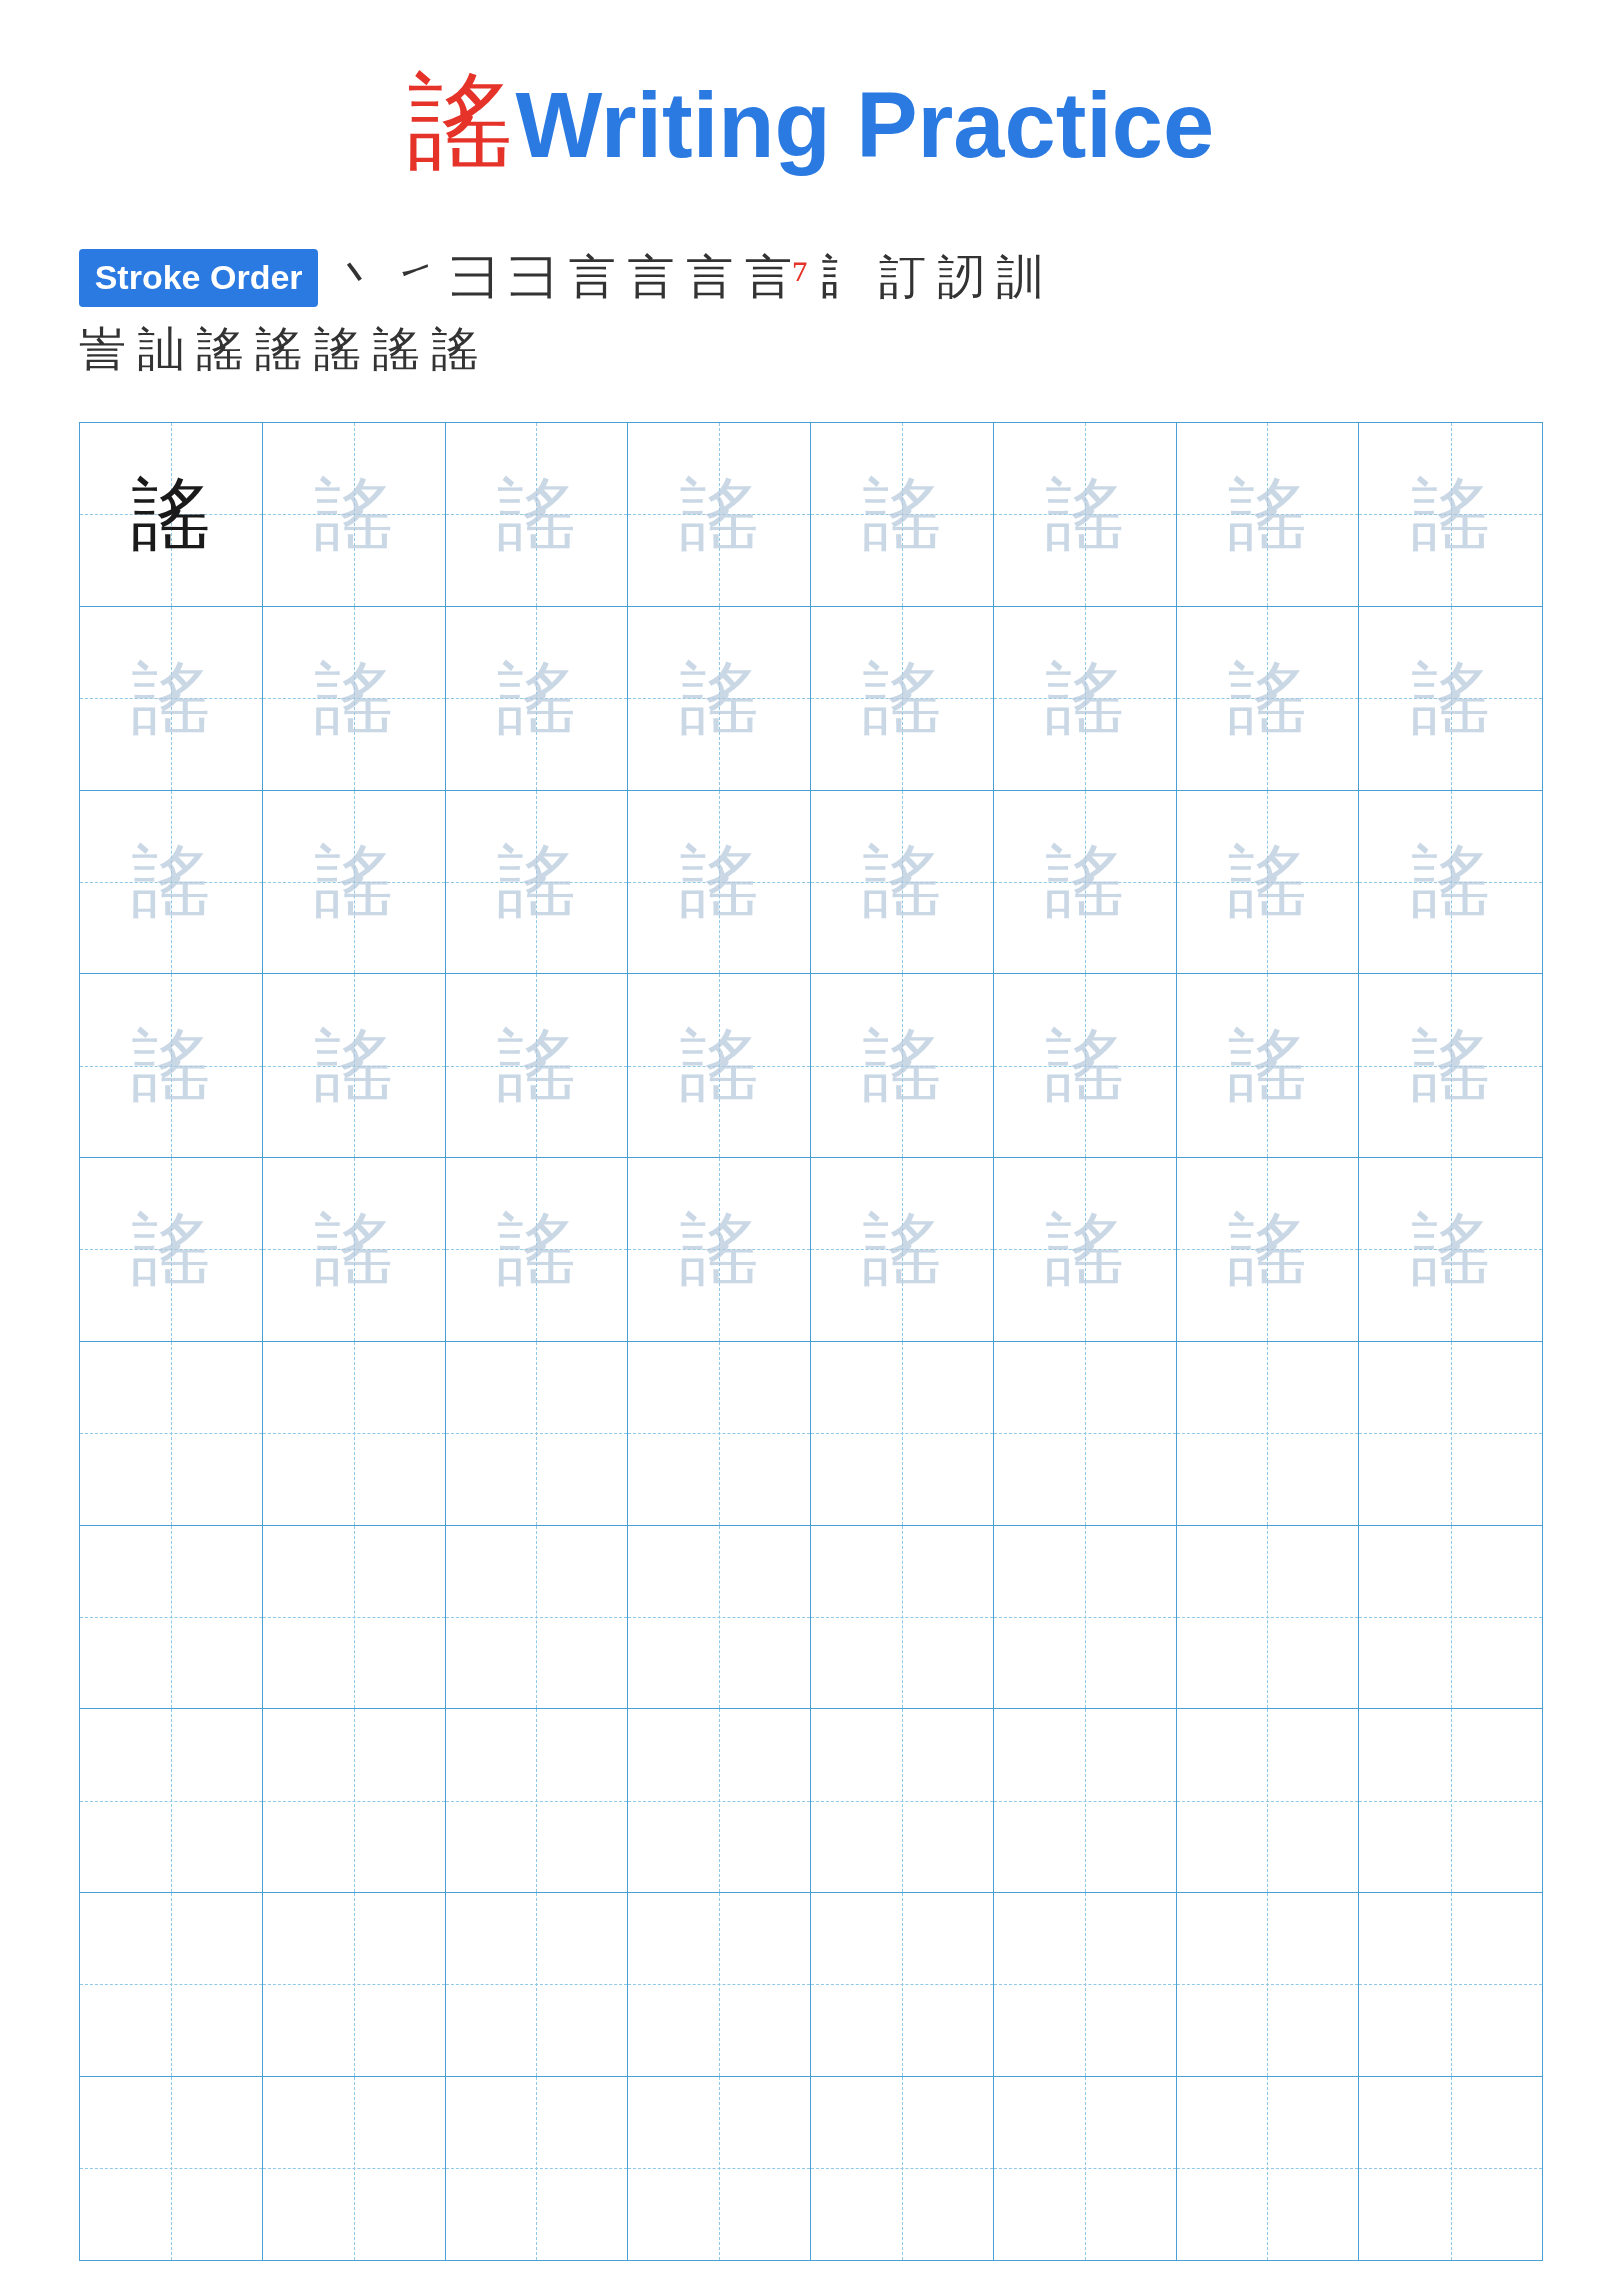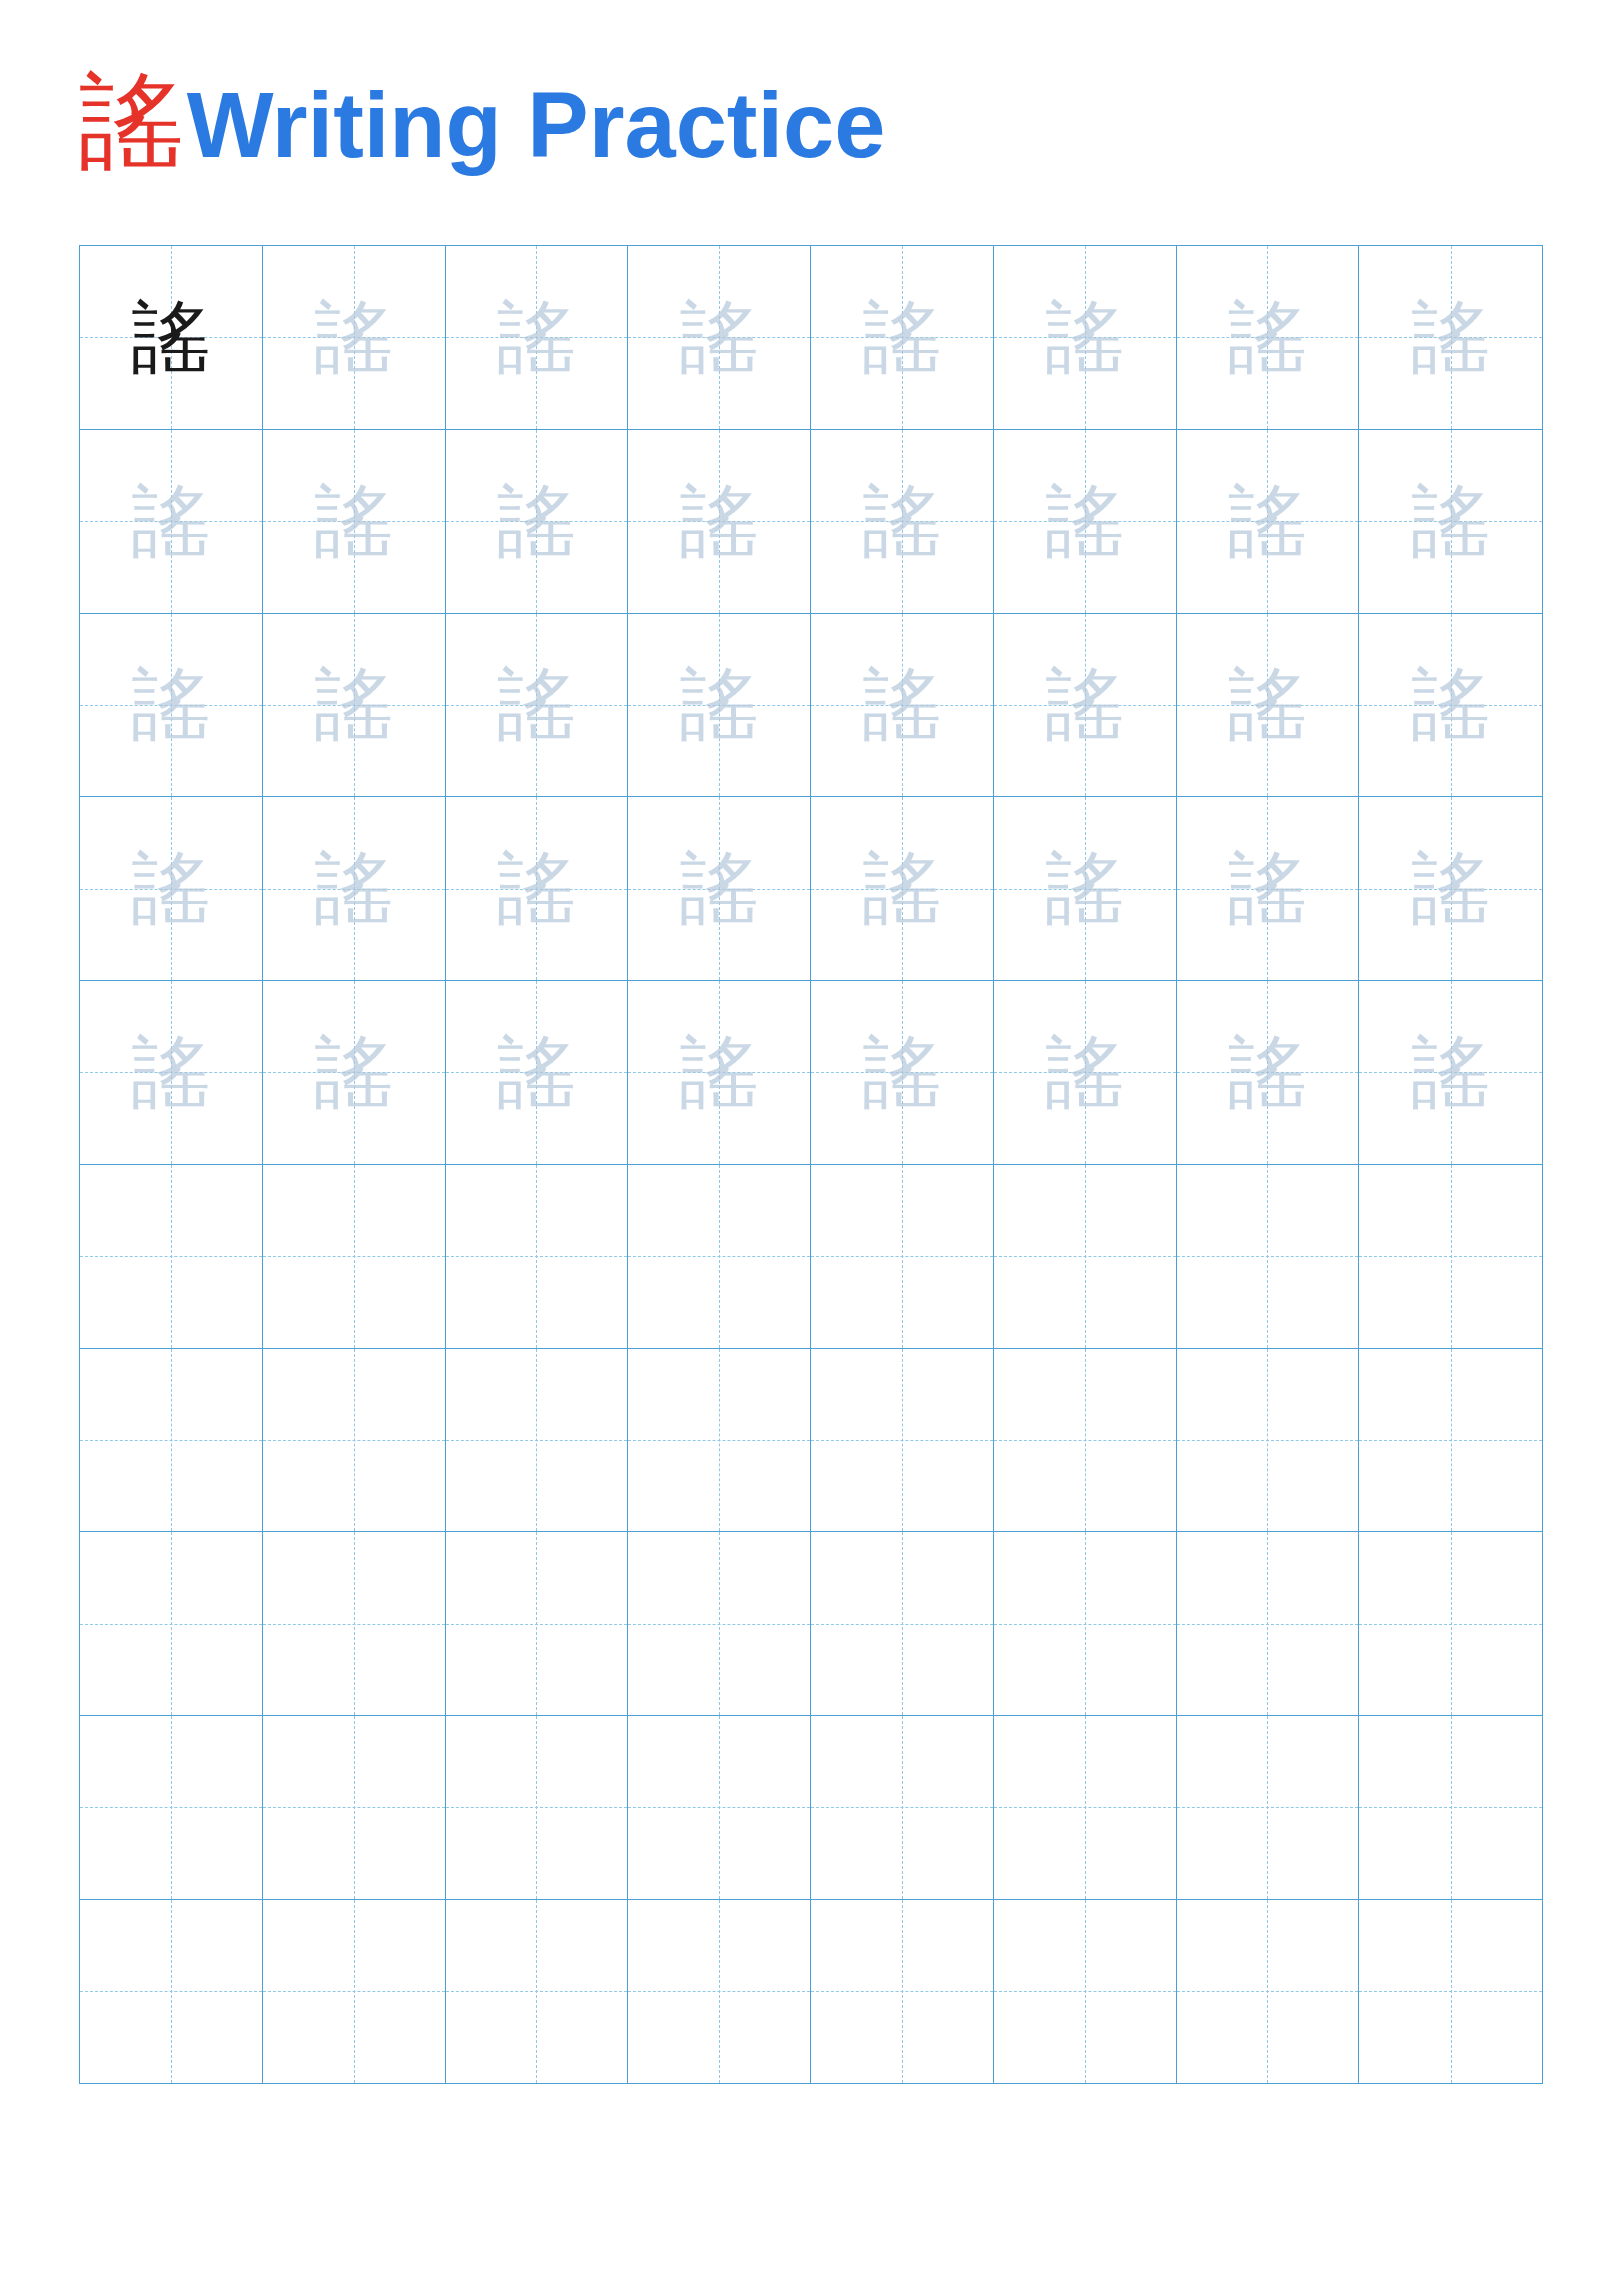--- a/index.html
+++ b/index.html
@@ -14,21 +14,21 @@
     .page {
       width: 1622px;
       min-height: 2295px;
       padding: 52px 79px;
       background: #fff;
       position: relative;
     }
 
     
     .title-area {
-      text-align: left;
+      text-align: center;
       margin-bottom: 52px;
     }
     .title-char {
       font-size: 105px;
       color: #e63329;
       font-family: serif;
     }
     .title-text {
       font-size: 92px;
       color: #2a7ae2;
@@ -139,20 +139,31 @@
 </head>
 <body>
 
 <div class="page">
 
   <div class="title-area">
     <span class="title-char">謠</span>
     <span class="title-text">Writing Practice</span>
   </div>
 
+  <div class="stroke-order-section">
+    <div>
+      <span class="stroke-order-label">Stroke Order</span>
+      <span class="stroke-chars">
+        丶 ㇀ 彐 彐 言 言 言 言<span class="red-stroke">⁷</span> 訁 訂 訒 訓
+      </span>
+    </div>
+    <div class="stroke-row2">
+      訔 訕 謠<span class="red-stroke"></span> 謠 謠 謠 謠
+    </div>
+  </div>
 
   <div class="grid-container">
 
     <div class="grid-row">
       <div class="grid-cell">
         <span class="cell-char dark">謠</span>
       </div>
       <div class="grid-cell">
         <span class="cell-char light">謠</span>
       </div>

